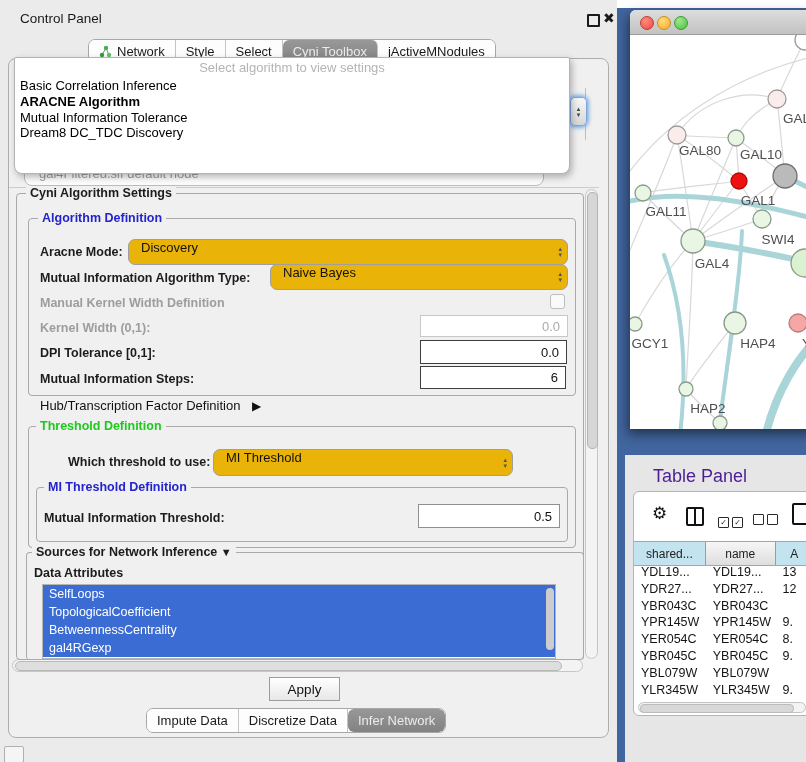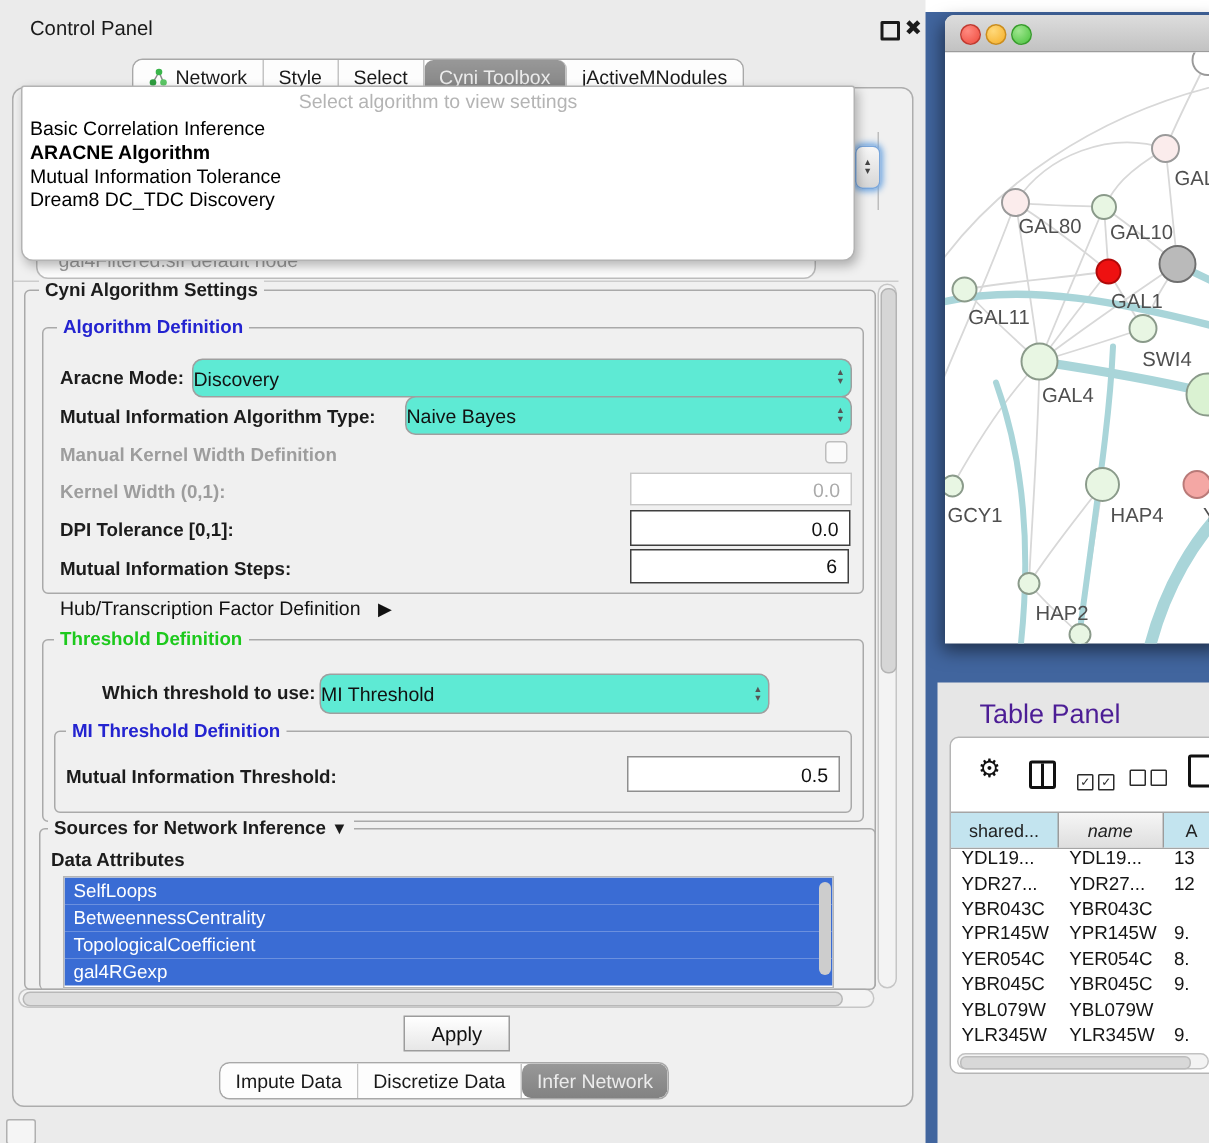--- a/index.html
+++ b/index.html
@@ -38,22 +38,22 @@
   #vscroll{left:585px;top:189px;width:13px;height:470px;background:#f3f3f3;border:1px solid #c6c6c6;border-radius:7px;box-sizing:border-box}
   #vscroll .thumb{position:absolute;left:1px;top:2px;width:9px;height:255px;background:#d6d6d6;border:1px solid #b4b4b4;border-radius:5px}
   #hscroll{left:12px;top:659px;width:571px;height:13px;background:#f3f3f3;border:1px solid #c6c6c6;border-radius:7px;box-sizing:border-box}
   #hscroll .thumb{position:absolute;left:2px;top:1px;width:545px;height:8px;background:#dedede;border:1px solid #b8b8b8;border-radius:5px}
   
   .grp{border:1px solid #a9a9a9;border-radius:4px}
   .grp-title{position:absolute;background:#f0f0f0;padding:0 4px;font-size:12.5px;font-weight:bold;white-space:nowrap;z-index:2}
   .t-black{color:#1c1c1c}.t-blue{color:#2323d0}.t-green{color:#1dc91d}
   .lbl{position:absolute;font-size:12.5px;font-weight:bold;color:#1c1c1c;white-space:nowrap}
   .lbl.dis{color:#9d9d9d}
-  .combo{position:absolute;background:#5eead4;border:1px solid #9f9f9f;border-radius:7px;font-size:13px;color:#111;
-      display:flex;align-items:center;box-sizing:border-box}
+  .combo{position:absolute;background:#eab308;border:1px solid #9f9f9f;border-radius:7px;font-size:13px;color:#111;
+      display:flex;align-items:flex-start;padding-left:12px;box-sizing:border-box}
   .combo .step{position:absolute;right:5px;top:50%;transform:translateY(-50%);display:flex;flex-direction:column;
       align-items:center;font-size:7px;color:#555;line-height:6px}
   .fld{position:absolute;background:#fff;border:1px solid #3f3f3f;font-size:13px;color:#111;
       display:flex;align-items:center;justify-content:flex-end;padding:0 7px;box-sizing:border-box}
   .fld.dis{border-color:#c8c8c8;color:#aaaaaa}
   #manual-checkbox{left:550px;top:294px;width:13px;height:13px;border:1px solid #bdbdbd;border-radius:3px;background:#fafafa}
   #hub-row{left:40px;top:398px;font-size:13px;color:#111}
   #hub-row .arrow{font-size:12px;margin-left:8px}
   
   #src-list{left:42px;top:584px;width:514px;height:75px;background:#fff;border:1px solid #b5b5b5;box-sizing:border-box;overflow:hidden}
@@ -208,22 +208,22 @@
 <div class="lbl" style="left:44px;top:511px">Mutual Information Threshold:</div>
 <div class="fld" style="left:418px;top:504px;width:142px;height:24px;border-color:#8f8f8f">
     <span>0.5</span>
   </div>
 
 <div class="abs grp" style="left:26px;top:552px;width:556px;height:107px;border-bottom:none"></div>
 <div class="grp-title t-black" style="left:32px;top:545px"><span>Sources for Network Inference</span> <span style="font-size:11px">▼</span></div>
 <div class="lbl" style="left:34px;top:566px">Data Attributes</div>
 <div class="abs" id="src-list">
     <div class="src-item">SelfLoops</div>
+    <div class="src-item">TopologicalCoefficient</div>
     <div class="src-item">BetweennessCentrality</div>
-    <div class="src-item">TopologicalCoefficient</div>
     <div class="src-item">gal4RGexp</div>
   </div>
 <div class="abs" id="src-scroll" style="left:546px;top:588px"></div>
 
 <div class="abs" id="apply-btn">Apply</div>
 
 <div class="abs tabrow" id="bottom-tabs">
   <div class="tab">
       <span>Impute Data</span>
     </div>
@@ -309,21 +309,21 @@
 <div class="abs" id="table-panel">
   <div id="table-panel-title">Table Panel</div>
   <div id="table-inner">
     <div class="ticon" id="gear-icon">⚙</div>
     <div class="ticon" id="split-icon"></div>
     <div class="ticon" id="checks"><span class="cbx">✓</span><span class="cbx">✓</span></div>
     <div class="ticon" id="unchecks"><span class="cbx"></span><span class="cbx"></span></div>
     <div class="ticon" id="doc-icon"></div>
     <div id="thead">
         <div class="th hi" style="width: 75px;">shared...</div>
-        <div class="th plain" style="width: 73px; font-style: italic;">name</div>
+        <div class="th plain" style="width: 73px;">name</div>
         <div class="th hi" style="width: 40px;">A</div>
       </div>
     <div id="tbody">
         <div class="trow">
           <div class="td" style="width: 75px;">YDL19...</div>
           <div class="td" style="width: 73px;">YDL19...</div>
           <div class="td" style="width: 40px;">13</div>
         </div>
         <div class="trow">
           <div class="td" style="width: 75px;">YDR27...</div>

